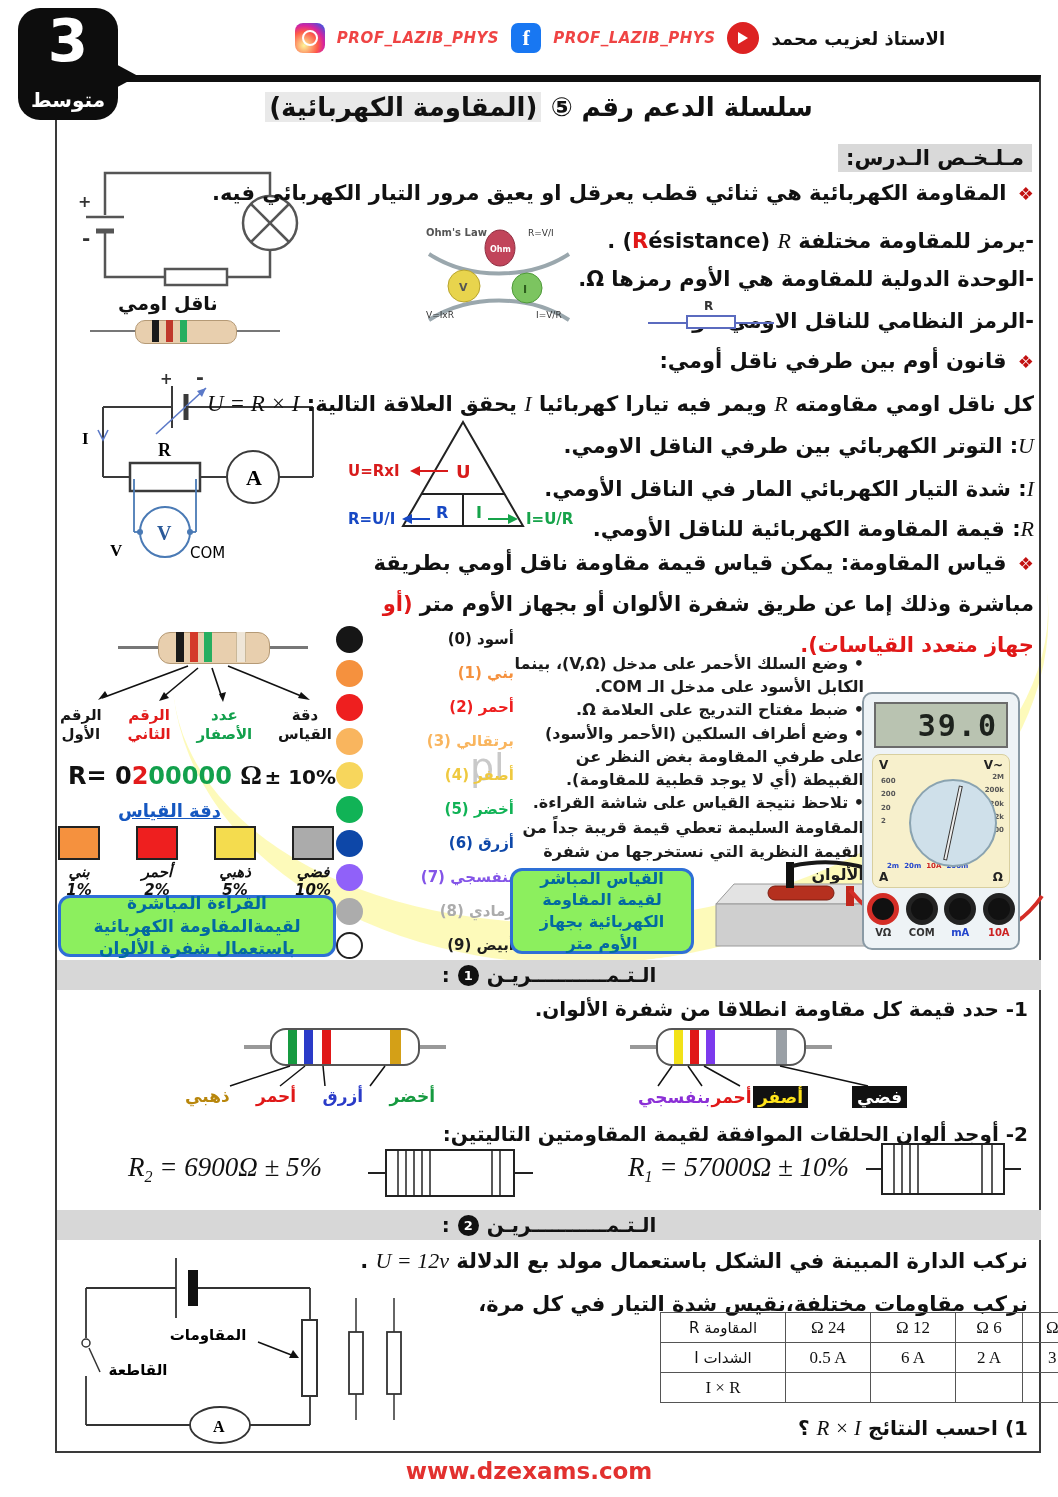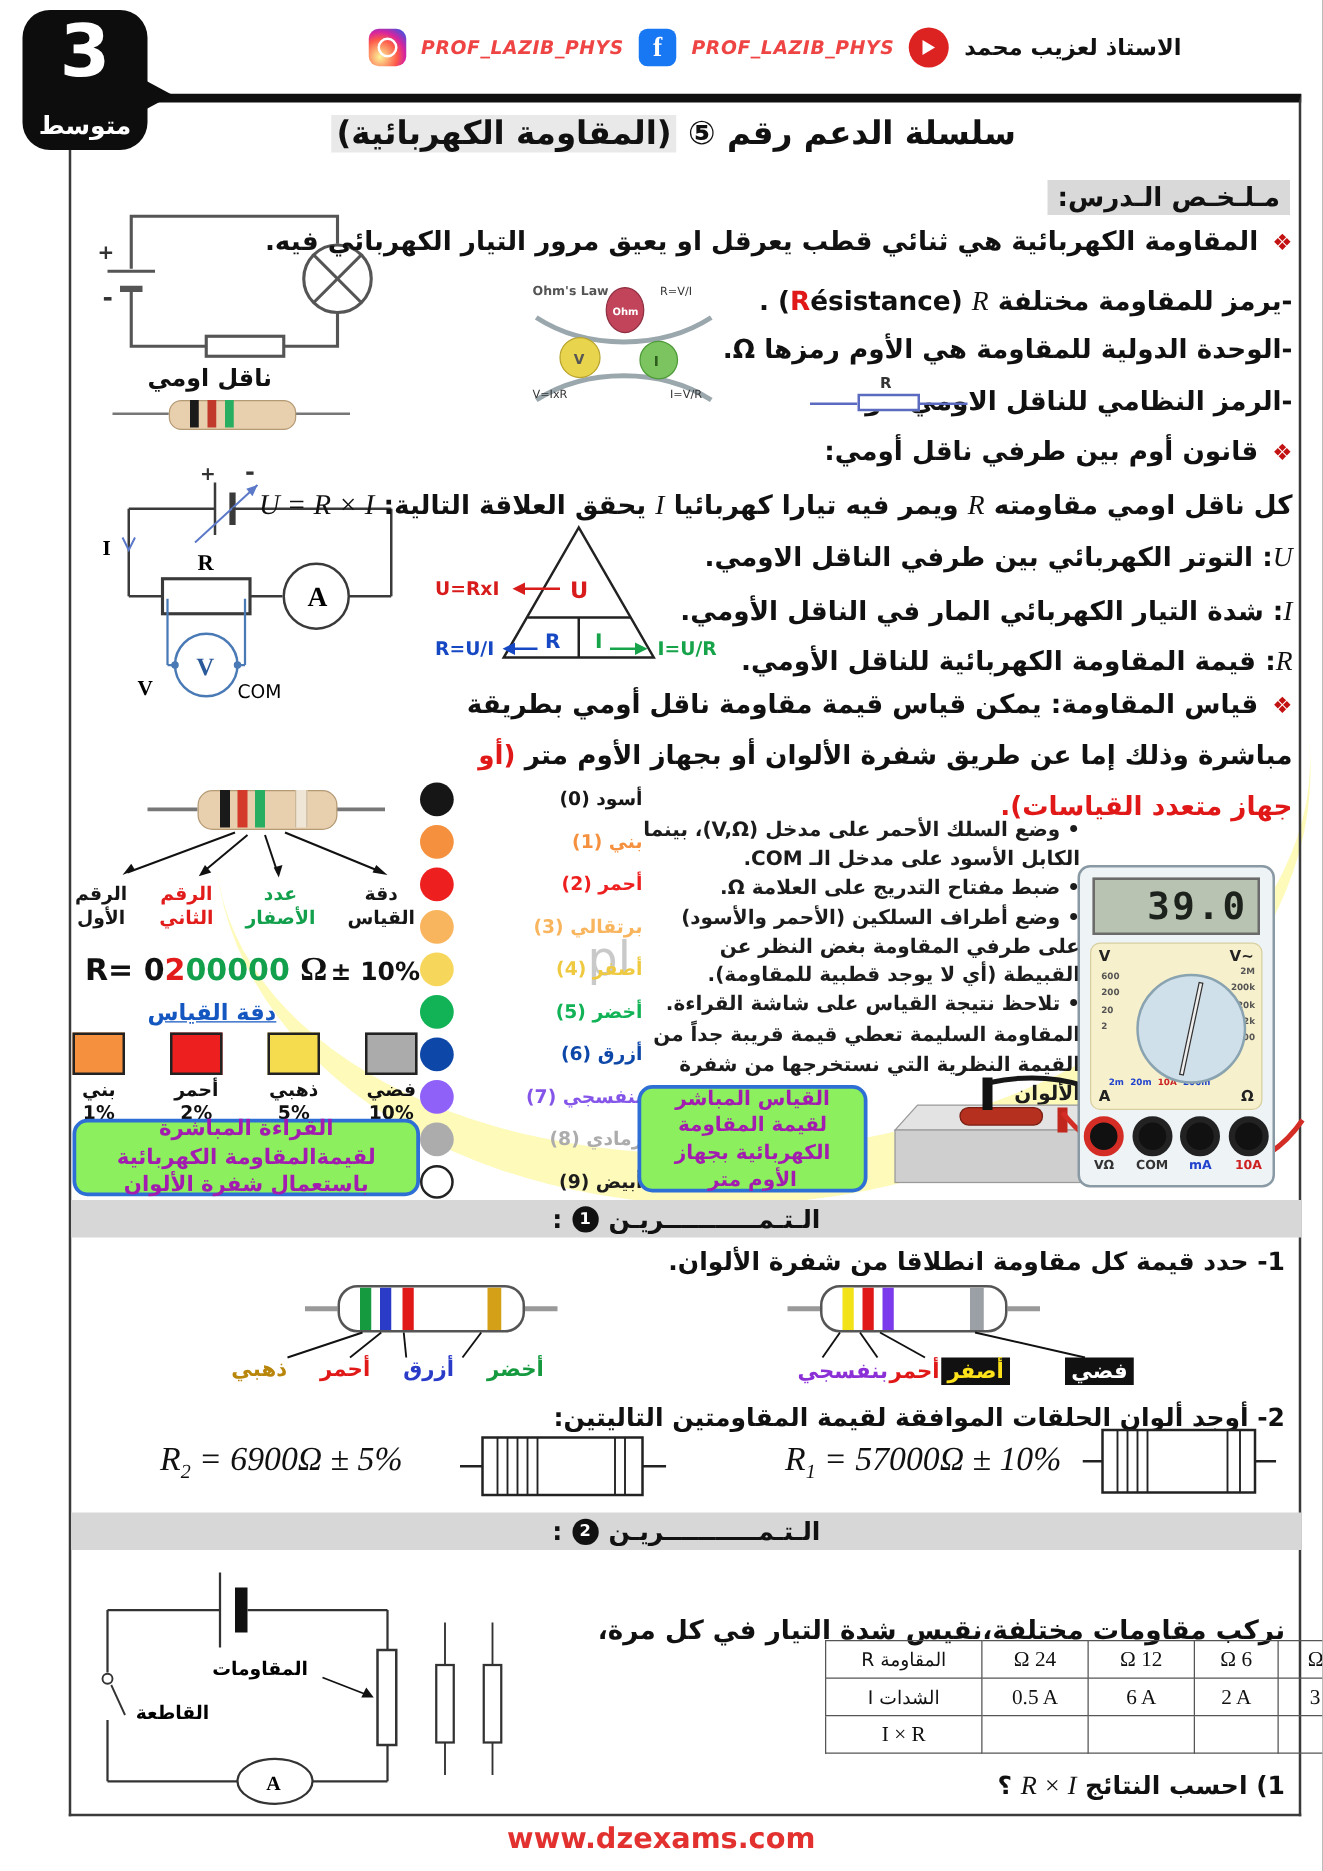--- a/index.html
+++ b/index.html
@@ -37,21 +37,21 @@
   
   #swoosh{left:170px;top:320px;width:880px;height:600px;border-radius:50%;
           border-bottom:42px solid rgba(252,246,130,0.55);transform:rotate(-7deg);z-index:0;}
   .z{z-index:1;}
   
   #rsym{left:648px;top:305px;width:126px;height:30px;}
   #rsym .wire{position:absolute;top:17px;width:38px;height:2px;background:#5b6bbf;}
   #rsym .box{position:absolute;left:38px;top:10px;width:50px;height:14px;border:2px solid #5b6bbf;background:#fff;box-sizing:border-box;}
   #rsym .rl{position:absolute;left:56px;top:-6px;font-size:12px;color:#333;font-weight:bold;}
   
-  .greenbox{background:#8CEF5E;border:3px solid #2E6FD6;border-radius:12px;color:#a21caf;
+  .greenbox{background:#8CEF5E;border:3px solid #2E6FD6;border-radius:12px;color:#0369a1;
             font-weight:bold;text-align:center;direction:rtl;display:flex;align-items:center;
             justify-content:center;padding:20px 8px;box-sizing:border-box;line-height:1.35;}
   
   .crow{display:flex;align-items:center;justify-content:space-between;direction:rtl;height:34px;}
   .cdot{width:27px;height:27px;border-radius:50%;flex:0 0 auto;}
   .cdot.outlined{border:2px solid #222;box-sizing:border-box;}
   .clabel{font-weight:bold;font-size:15px;}
   
   #ptr-labels{display:flex;justify-content:space-between;}
   .ptr{text-align:center;font-weight:bold;font-size:15px;line-height:1.25;}
@@ -290,21 +290,21 @@
     <div class="ptr" style="color:#161616;"><span>الرقم</span><br><span>الأول</span></div>
     <div class="ptr" style="color:#E21B1B;"><span>الرقم</span><br><span>الثاني</span></div>
     <div class="ptr" style="color:#12A04C;"><span>عدد</span><br><span>الأصفار</span></div>
     <div class="ptr" style="color:#161616;"><span>دقة</span><br><span>القياس</span></div>
   </div>
   <div class="abs z ltr" style="left:68px;top:760px;width:268px;font-weight:bold;font-size:24px;display:flex;justify-content:space-between;align-items:baseline;">
     <span><span>R= </span><span>0</span><span style="color:#E21B1B;">2</span><span style="color:#12A04C;">00000</span> <span style="font-family:'Liberation Serif',serif;font-size:27px;">Ω</span></span>
     <span style="font-size:20px;">± 10%</span>
   </div>
   <div class="abs z" style="left:118px;top:800px;color:#1557C0;font-weight:bold;font-size:18px;text-decoration:underline;direction:rtl;">دقة القياس</div>
-  <div id="prec-row" class="abs z" style="left:58px;top:826px;width:276px;">
+  <div id="prec-row" class="abs z" style="left:58px;top:826px;width:276px;font-style:italic;">
     <div class="prec">
       <div class="sq" style="background-color: rgb(245, 145, 62);"></div>
       <div>بني</div>
         <div>1%</div>
     </div>
     <div class="prec">
       <div class="sq" style="background-color: rgb(238, 31, 31);"></div>
       <div>أحمر</div>
         <div>2%</div>
     </div>
@@ -518,20 +518,25 @@
     <line x1="52" y1="10" x2="52" y2="60" stroke="#222" stroke-width="1.5"></line>
     <line x1="116" y1="10" x2="116" y2="60" stroke="#222" stroke-width="1.5"></line>
     <line x1="126" y1="10" x2="126" y2="60" stroke="#222" stroke-width="1.5"></line>
   </svg>
 
   <div class="exbar" style="top:1210px;">
     <span>الـتـمـــــــــــريـن</span>
     <span class="numcircle">2</span>
     <span>:</span>
   </div>
+  <div class="line z" style="right:30px;top:1248px;">
+    <span>نركب الدارة المبينة في الشكل باستعمال مولد بع  الدلالة</span>
+    <span class="math ltr" style="font-size:22px;">U = 12v</span>
+    <span>.</span>
+  </div>
   <div class="line z" style="right:30px;top:1292px;">نركب مقاومات مختلفة،نقيس شدة التيار في كل مرة،</div>
 
   <svg class="abs z" style="left:58px;top:1240px;" width="370" height="205">
     <line x1="28" y1="48" x2="118" y2="48" stroke="#333" stroke-width="1.8"></line>
     <line x1="118" y1="18" x2="118" y2="78" stroke="#333" stroke-width="1.8"></line>
     <rect x="130" y="30" width="10" height="36" fill="#111"></rect>
     <line x1="140" y1="48" x2="252" y2="48" stroke="#333" stroke-width="1.8"></line>
     <line x1="252" y1="48" x2="252" y2="185" stroke="#333" stroke-width="1.8"></line>
     <rect x="244" y="80" width="15" height="76" fill="#fff" stroke="#333" stroke-width="2"></rect>
     <line x1="28" y1="48" x2="28" y2="98" stroke="#333" stroke-width="1.8"></line>

